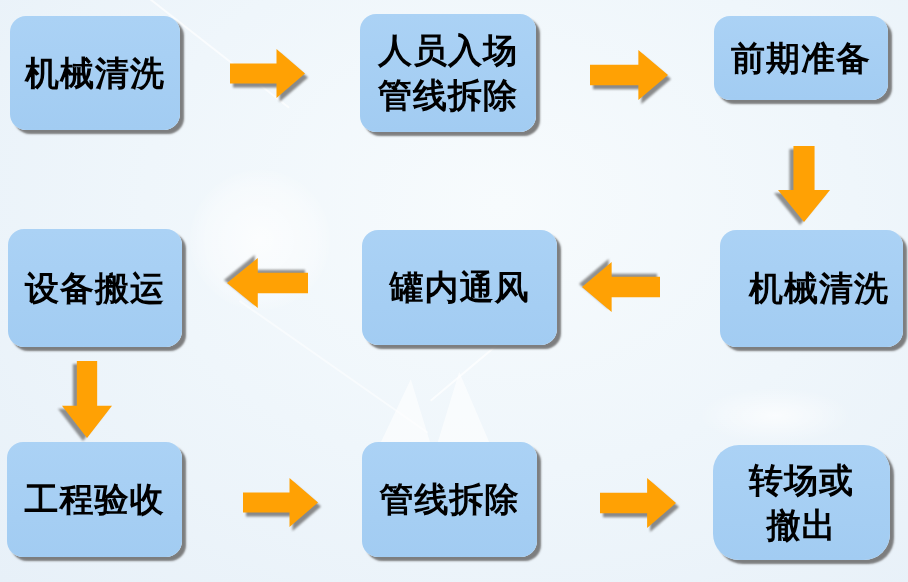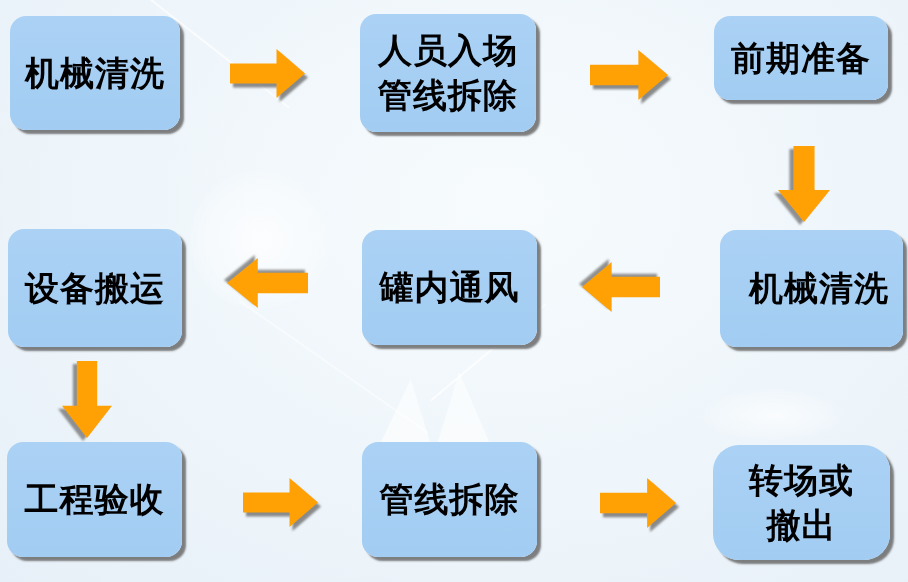--- a/index.html
+++ b/index.html
@@ -49,21 +49,21 @@
     box-shadow:4px 4px 2px rgba(105,105,105,.85);
     display:flex;align-items:center;justify-content:center;
     font-size:34px;font-weight:bold;color:#000;
     text-align:center;line-height:1.32;white-space:pre-line;
     letter-spacing:1px;
   }
   .n1{left:10px;  top:16px;  width:170px;height:114px;}
   .n2{left:360px; top:14px;  width:176px;height:118px;}
   .n3{left:714px; top:16px;  width:174px;height:84px;}
   .n4{left:720px; top:230px; width:168px;height:117px;padding-left:15px;}
-  .n5{left:362px; top:230px; width:175px;height:115px;}
+  .n5{left:362px; top:230px; width:195px;height:115px;}
   .n6{left:8px;   top:229px; width:174px;height:118px;}
   .n7{left:7px;   top:442px; width:175px;height:115px;}
   .n8{left:362px; top:442px; width:175px;height:115px;}
   .n9{left:713px; top:445px; width:177px;height:115px;border-radius:26px;}
 
   
   .arrow{position:absolute;}
   .arrow svg{display:block;width:100%;height:100%;}
   .arrow-right svg{filter:drop-shadow(3px 4px 1px rgba(110,110,110,.8));}
   .arrow-left  svg{filter:drop-shadow(-3px -3px 1px rgba(110,110,110,.75));}

